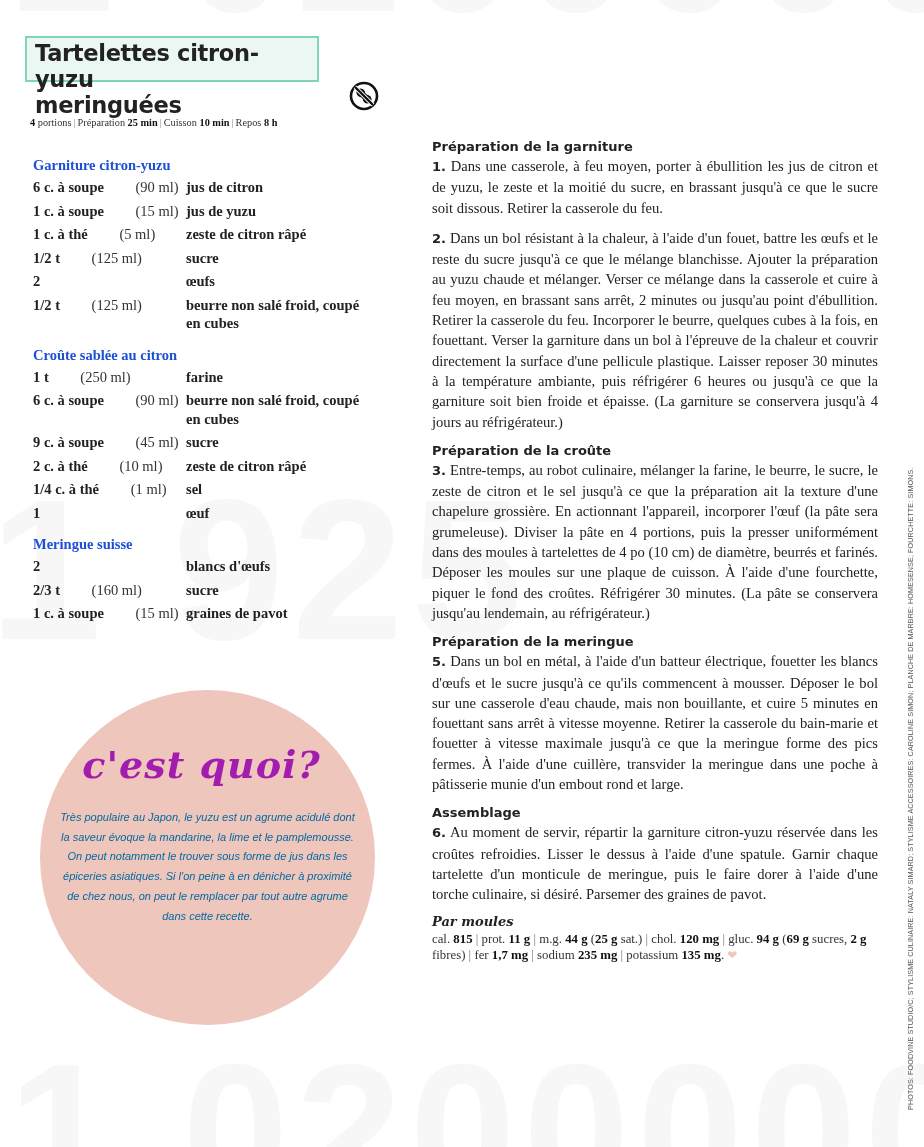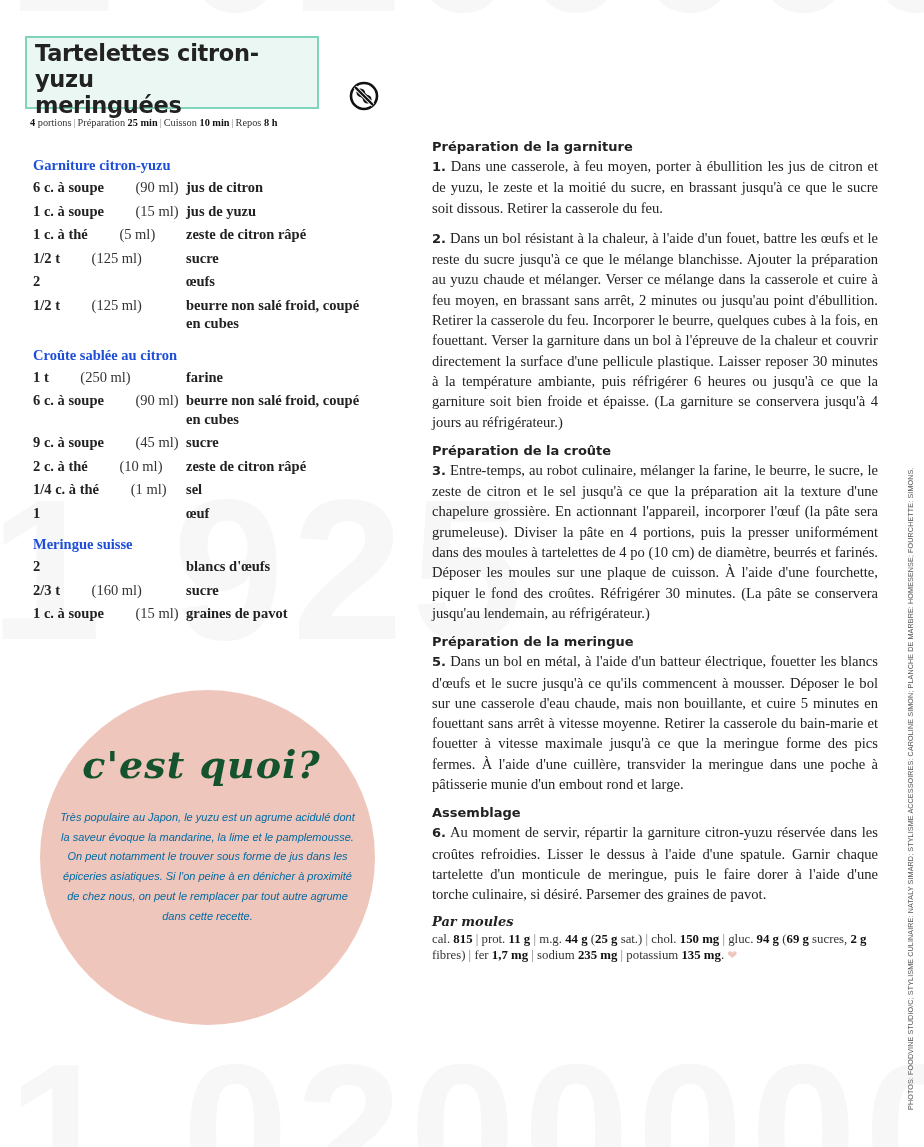--- a/index.html
+++ b/index.html
@@ -13,21 +13,21 @@
       line-height: 1; z-index: 0; pointer-events: none;
     }
     .wm-top { top: -150px; font-size: 190px; left: 8px; }
     .wm-mid { top: 470px; font-size: 200px; left: -10px; }
     .wm-bot { top: 1035px; font-size: 190px; left: 8px; }
 
     .page { position: absolute; inset: 0; z-index: 1; }
 
     
     .title-box {
-      position: absolute; left: 25px; top: 36px; width: 294px; height: 73px;
+      position: absolute; left: 25px; top: 36px; width: 294px; height: 46px;
       background: #eaf7f3; border: 2px solid #7fd4bb;
       padding: 2px 0 0 8px;
     }
     .title-box h1 {
       font-family: "DejaVu Sans", sans-serif; font-weight: 700;
       font-size: 22.5px; line-height: 26px; color: #222;
       letter-spacing: -0.3px;
     }
     .nut-icon { position: absolute; left: 349px; top: 81px; width: 30px; height: 30px; }
 
@@ -52,21 +52,21 @@
     .ing-name { font-weight: 700; width: 190px; }
 
     
     .circle {
       position: absolute; left: 40px; top: 690px; width: 335px; height: 335px;
       border-radius: 50%; background: #efc6bc;
     }
     .circle-title {
       position: absolute; left: 0; right: 12px; top: 52px; text-align: center;
       font-family: "DejaVu Serif", serif; font-style: italic; font-weight: 700;
-      font-size: 38px; color: #14532d; letter-spacing: 1px;
+      font-size: 38px; color: #a21caf; letter-spacing: 1px;
     }
     .circle-text {
       position: absolute; left: 18px; right: 18px; top: 118px; text-align: center;
       font-family: Liberation Sans, sans-serif; font-style: italic; font-size: 11px;
       line-height: 19.7px; color: #0369a1;
     }
 
     
     .steps { position: absolute; left: 432px; top: 136px; width: 446px; }
     .steps h2 {
@@ -226,21 +226,21 @@
 
     <h2>Assemblage</h2>
     <p class="step"><b>6.</b> <span>Au moment de servir, répartir la garniture citron-yuzu réservée dans les croûtes refroidies. Lisser le dessus à l'aide d'une spatule. Garnir chaque tartelette d'un monticule de meringue, puis le faire dorer à l'aide d'une torche culinaire, si désiré. Parsemer des graines de pavot.</span></p>
 
     <div class="portion">
       <div class="portion-title">Par moules</div>
       <div class="portion-text">
         <span>cal.</span> <b>815</b> <span class="sep">|</span>
         <span>prot.</span> <b>11 g</b> <span class="sep">|</span>
         <span>m.g.</span> <b>44 g</b> (<b>25 g</b> <span>sat.)</span> <span class="sep">|</span>
-        <span>chol.</span> <b>150 mg</b> <span class="sep">|</span>
+        <span>chol.</span> <b>120 mg</b> <span class="sep">|</span>
         <span>gluc.</span> <b>94 g</b> (<b>69 g</b>
         <span>sucres,</span> <b>2 g</b> <span>fibres)</span> <span class="sep">|</span>
         <span>fer</span> <b>1,7 mg</b> <span class="sep">|</span>
         <span>sodium</span> <b>235 mg</b> <span class="sep">|</span>
         <span>potassium</span> <b>135 mg</b>. <span class="heart">❤</span>
       </div>
     </div>
   </div>
 
   <div class="credit">PHOTOS: FOODVINE STUDIO/C; STYLISME CULINAIRE: NATALY SIMARD; STYLISME ACCESSOIRES: CAROLINE SIMON; PLANCHE DE MARBRE: HOMESENSE; FOURCHETTE: SIMONS.</div>

